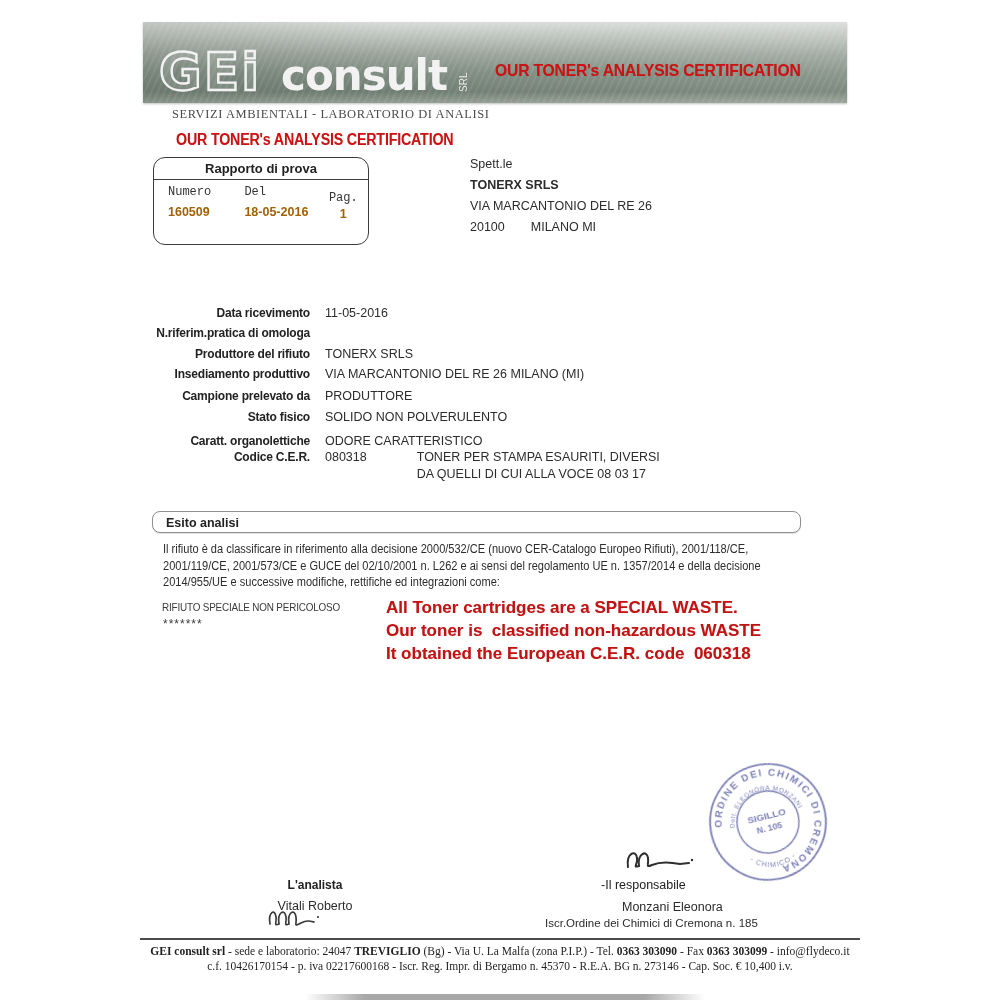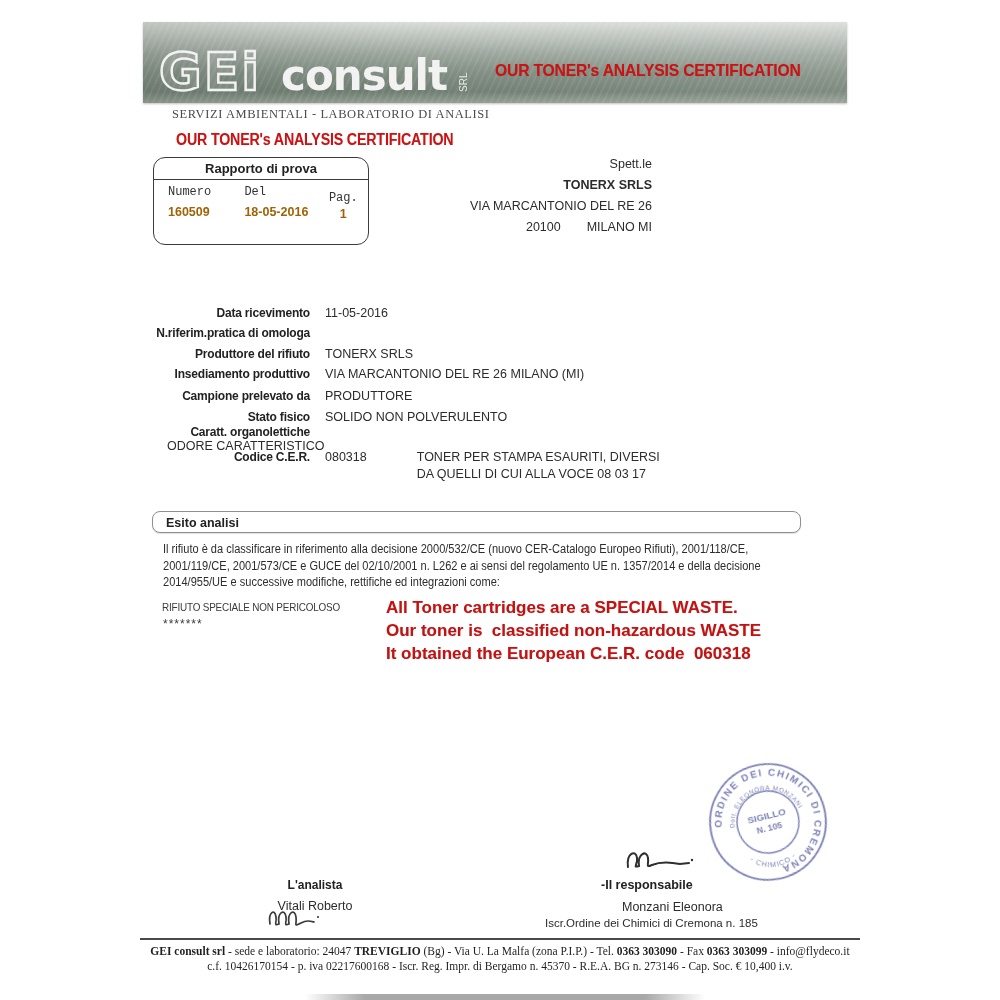--- a/index.html
+++ b/index.html
@@ -36,21 +36,21 @@
   .rb-col{display:flex;flex-direction:column;}
   .rb-col.c1{width:78px;}
   .rb-col.c2{width:86px;}
   .rb-col.c3{width:30px;text-align:center;}
   .rb-label{font-size:12px;color:#333;font-family:Liberation Mono, monospace;}
   .rb-col.c3 .rb-label{margin-top:6px;}
   .rb-value{font-size:12.5px;font-weight:bold;margin-top:6px;color:#a16207;}
   .rb-col.c3 .rb-value{margin-top:2px;}
   
   .recipient{position:absolute;left:470px;top:157px;font-size:12.5px;color:#2c2c2c;}
-  .recipient div{margin-bottom:7px;text-align:right;}
+  .recipient div{margin-bottom:7px;}
   .recip-name{font-weight:bold;}
   .recip-city{margin-left:26px;}
   
   .section-box{position:absolute;left:152px;width:649px;height:22px;border:1px solid #8f8f8f;
     border-radius:8px;background:#fff;box-shadow:0 1px 1px rgba(0,0,0,.12);
     font-size:12.5px;font-weight:bold;color:#222;line-height:22px;padding-left:13px;box-sizing:border-box;}
   
   .frow{position:absolute;left:152px;display:flex;width:680px;}
   .flabel{width:158px;text-align:right;font-weight:bold;font-size:12px;color:#222;letter-spacing:-0.2px;white-space:nowrap;}
   .fvalue{margin-left:15px;font-size:12.5px;color:#2c2c2c;white-space:nowrap;}
@@ -68,21 +68,21 @@
   .red-note div{white-space:pre;}
   
   .stamp{position:absolute;left:704px;top:758px;width:128px;height:128px;
     transform:rotate(-14deg);opacity:.88;filter:blur(.2px);}
   
   .sig-block-left{position:absolute;left:240px;top:878px;width:150px;text-align:center;}
   .sig-title{font-size:12px;font-weight:bold;color:#222;}
   .sig-name{font-size:12.5px;color:#2c2c2c;margin-top:7px;}
   .sig-scribble-left{position:absolute;left:262px;top:900px;}
   .sig-scribble-right{position:absolute;left:618px;top:845px;}
-  .sig-title-right{position:absolute;left:601px;top:878px;font-size:12.5px;font-weight:bold;color:#222;}
+  .sig-title-right{position:absolute;left:601px;top:878px;font-size:12.5px;font-weight:normal;color:#222;}
   .sig-name-right{position:absolute;left:622px;top:900px;font-size:12.5px;color:#2c2c2c;}
   .sig-reg-right{position:absolute;left:545px;top:917px;font-size:11.5px;color:#2c2c2c;white-space:nowrap;}
   
   .footer-rule{position:absolute;left:140px;top:938px;width:720px;border-top:2px solid #4a4a4a;}
   .footer-line{position:absolute;left:130px;width:740px;text-align:center;
     font-family:"Liberation Serif","DejaVu Serif",serif;font-size:11.5px;color:#1f1f1f;white-space:nowrap;}
   .footer-line span{white-space:pre;}
   .fl1{top:945px;}
   .fl2{top:960px;}
   .fb{font-weight:bold;}
@@ -150,21 +150,21 @@
     <div class="fvalue">VIA MARCANTONIO DEL RE 26 MILANO (MI)</div>
   </div>
   <div class="frow" style="top:410px;">
     <div class="flabel">Stato fisico</div>
     <div class="fvalue">SOLIDO NON POLVERULENTO</div>
   </div>
   <div class="frow" style="top:389px;">
     <div class="flabel">Campione prelevato da</div>
     <div class="fvalue">PRODUTTORE</div>
   </div>
-  <div class="frow" style="top:425px;flex-direction:column;">
+  <div class="frow" style="top:434px;">
     <div class="flabel">Caratt. organolettiche</div>
     <div class="fvalue">ODORE CARATTERISTICO</div>
   </div>
   <div class="frow" style="top:450px;">
     <div class="flabel">Codice C.E.R.</div>
     <div class="fvalue">080318</div>
     <div class="fdesc">
       <div>TONER PER STAMPA ESAURITI, DIVERSI</div>
       <div>DA QUELLI DI CUI ALLA VOCE 08 03 17</div>
     </div>

